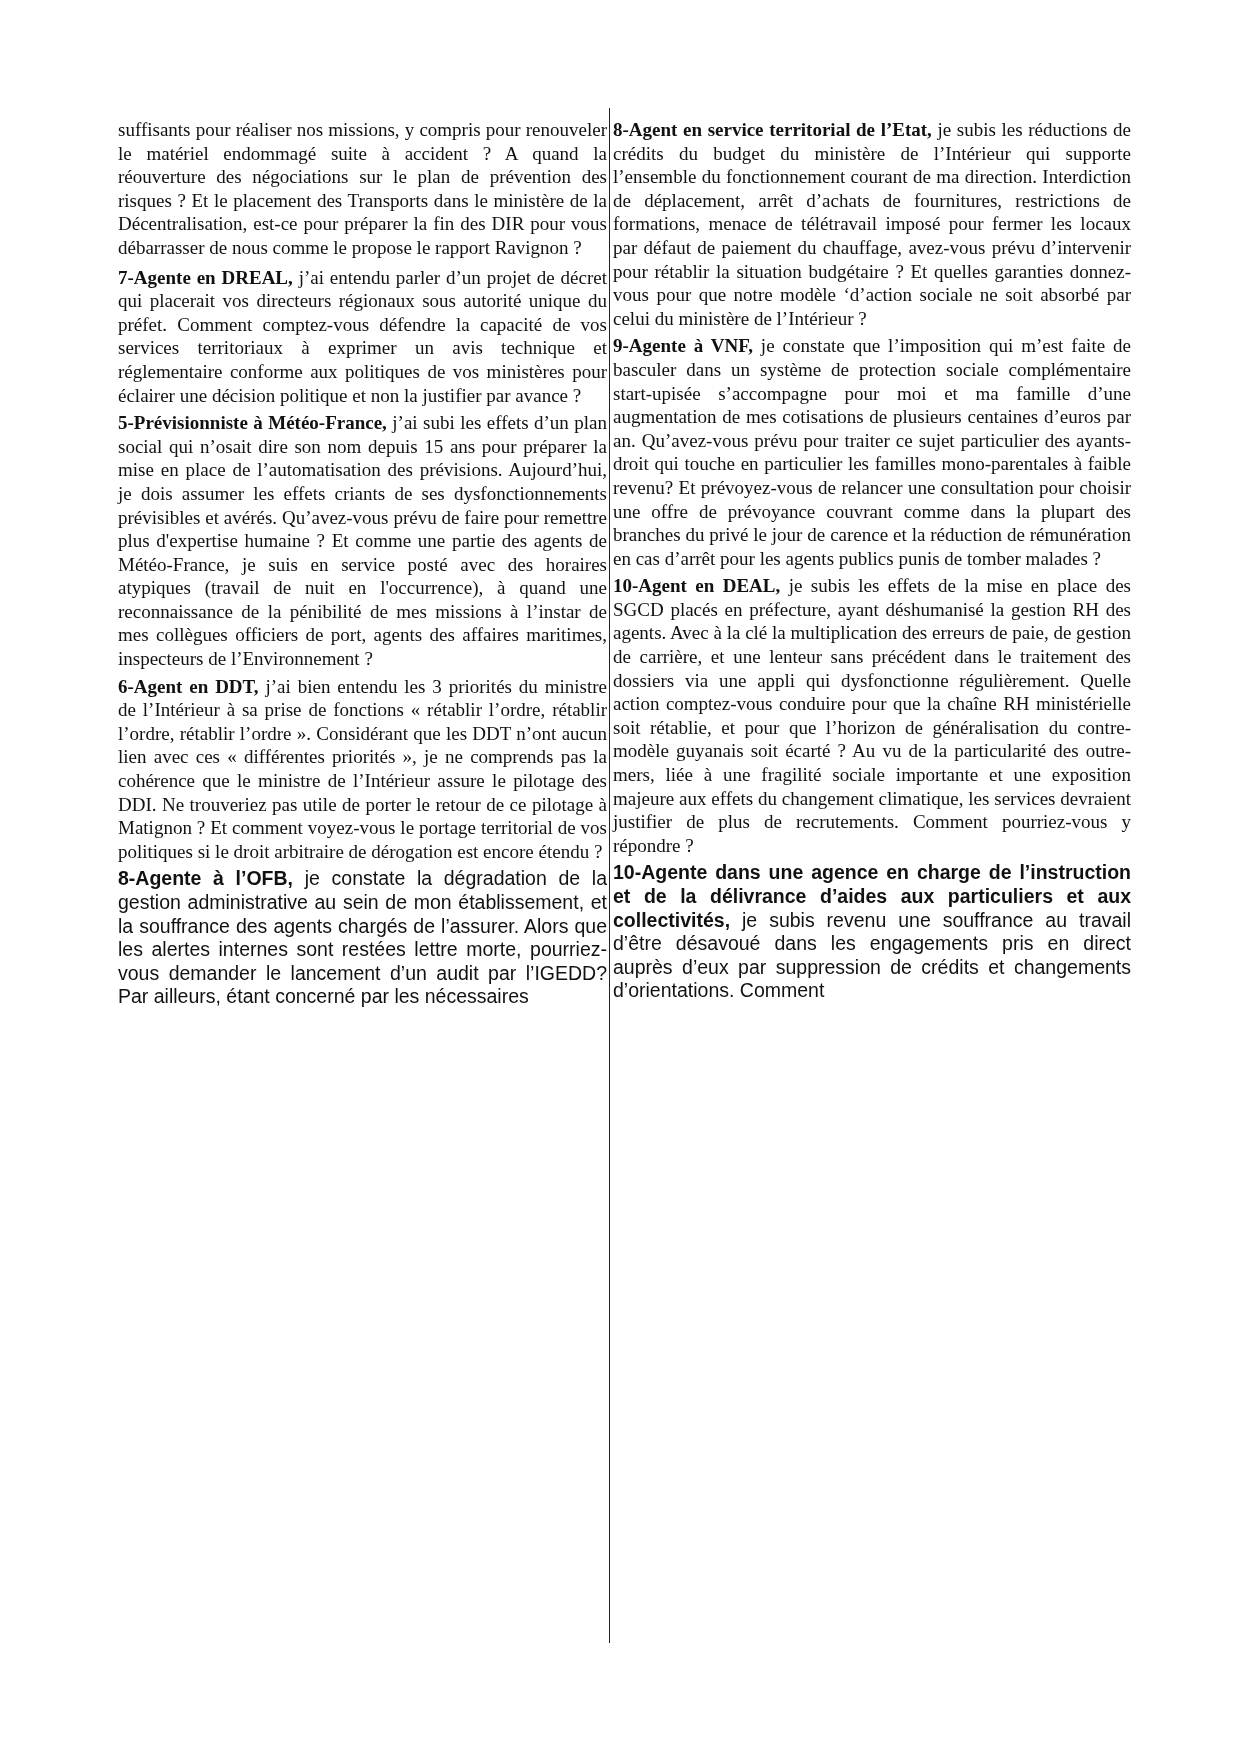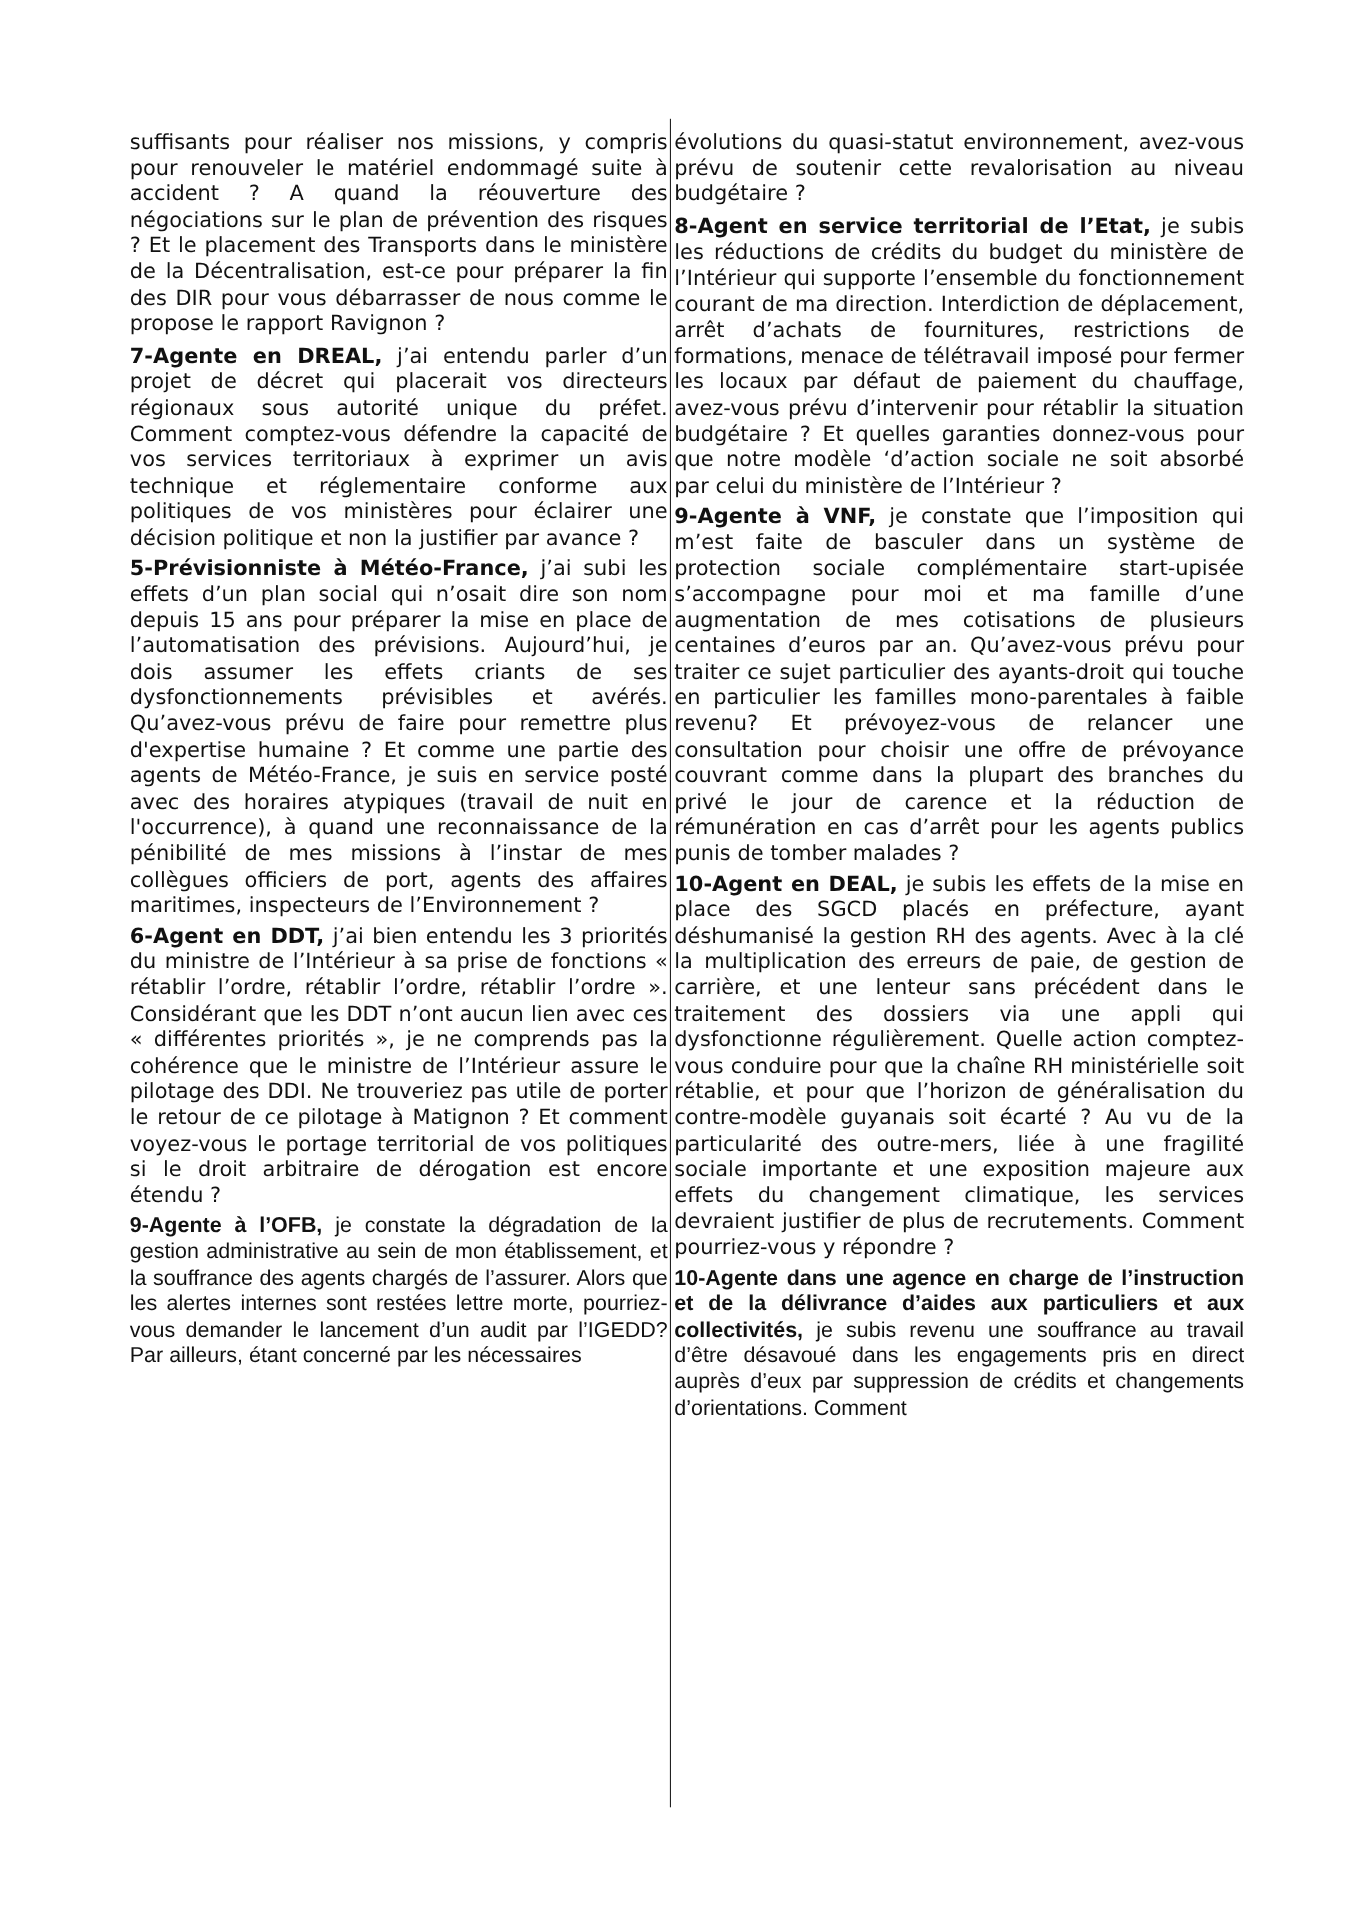--- a/index.html
+++ b/index.html
@@ -2,39 +2,38 @@
 <html><head>
 <meta charset="utf-8">
 <style>
   html, body { margin:0; padding:0; background:#ffffff; }
   body { width:1240px; height:1754px; position:relative; overflow:hidden; color:#111; }
   .page { position:absolute; left:0; top:0; width:1240px; height:1754px; background:#fff; }
   .col { position:absolute; top:118px; font-family:"DejaVu Sans", sans-serif; font-size:19px; line-height:23.6px; }
   .col.left { left:118px; width:489px; }
   .col.right { left:613px; width:518px; }
   .divider { position:absolute; left:609px; top:108px; width:1px; height:1535px; background:#222; }
-  p { margin:0 0 4px 0; text-align:justify; text-align-last:left; }
+  p { margin:0 0 4px 0; text-align:justify; text-align-last:left;font-family:Liberation Serif, serif; }
   p b { font-weight:bold; }
   .cont { margin-bottom:6px; }
   .narrow { font-family:"Liberation Sans", sans-serif; font-size:19.5px; line-height:23.6px; }
 </style>
 </head>
 <body>
 
 <div class="page">
   <div class="col left">
     <p class="cont"><span>suffisants pour réaliser nos missions, y compris pour renouveler le matériel endommagé suite à accident ? A quand la réouverture des négociations sur le plan de prévention des risques ? Et le placement des Transports dans le ministère de la Décentralisation, est-ce pour préparer la fin des DIR pour vous débarrasser de nous comme le propose le rapport Ravignon ?</span></p>
     <p><b>7-Agente en DREAL,</b><span> j’ai entendu parler d’un projet de décret qui placerait vos directeurs régionaux sous autorité unique du préfet. Comment comptez-vous défendre la capacité de vos services territoriaux à exprimer un avis technique et réglementaire conforme aux politiques de vos ministères pour éclairer une décision politique et non la justifier par avance ?</span></p>
     <p><b>5-Prévisionniste à Météo-France,</b><span> j’ai subi les effets d’un plan social qui n’osait dire son nom depuis 15 ans pour préparer la mise en place de l’automatisation des prévisions. Aujourd’hui, je dois assumer les effets criants de ses dysfonctionnements prévisibles et avérés. Qu’avez-vous prévu de faire pour remettre plus d'expertise humaine ? Et comme une partie des agents de Météo-France, je suis en service posté avec des horaires atypiques (travail de nuit en l'occurrence), à quand une reconnaissance de la pénibilité de mes missions à l’instar de mes collègues officiers de port, agents des affaires maritimes, inspecteurs de l’Environnement ?</span></p>
     <p><b>6-Agent en DDT,</b><span> j’ai bien entendu les 3 priorités du ministre de l’Intérieur à sa prise de fonctions « rétablir l’ordre, rétablir l’ordre, rétablir l’ordre ». Considérant que les DDT n’ont aucun lien avec ces « différentes priorités », je ne comprends pas la cohérence que le ministre de l’Intérieur assure le pilotage des DDI. Ne trouveriez pas utile de porter le retour de ce pilotage à Matignon ? Et comment voyez-vous le portage territorial de vos politiques si le droit arbitraire de dérogation est encore étendu ?</span></p>
-    <p class="narrow"><b>9-Agente à l’OFB,</b><span> je constate la dégradation de la gestion administrative au sein de mon établissement, et la souffrance des agents chargés de l’assurer. Alors que les alertes internes sont restées lettre morte, pourriez-vous demander le lancement d’un audit par l’IGEDD? Par ailleurs, étant concerné par les nécessaires</span></p>
+    <p class="narrow"><b>8-Agente à l’OFB,</b><span> je constate la dégradation de la gestion administrative au sein de mon établissement, et la souffrance des agents chargés de l’assurer. Alors que les alertes internes sont restées lettre morte, pourriez-vous demander le lancement d’un audit par l’IGEDD? Par ailleurs, étant concerné par les nécessaires</span></p>
   </div>
 
   <div class="divider"></div>
 
   <div class="col right">
-    <p class="cont"><span>évolutions du quasi-statut environnement, avez-vous prévu de soutenir cette revalorisation au niveau budgétaire ?</span></p>
     <p><b>8-Agent en service territorial de l’Etat,</b><span> je subis les réductions de crédits du budget du ministère de l’Intérieur qui supporte l’ensemble du fonctionnement courant de ma direction. Interdiction de déplacement, arrêt d’achats de fournitures, restrictions de formations, menace de télétravail imposé pour fermer les locaux par défaut de paiement du chauffage, avez-vous prévu d’intervenir pour rétablir la situation budgétaire ? Et quelles garanties donnez-vous pour que notre modèle ‘d’action sociale ne soit absorbé par celui du ministère de l’Intérieur ?</span></p>
     <p><b>9-Agente à VNF,</b><span> je constate que l’imposition qui m’est faite de basculer dans un système de protection sociale complémentaire start-upisée s’accompagne pour moi et ma famille d’une augmentation de mes cotisations de plusieurs centaines d’euros par an. Qu’avez-vous prévu pour traiter ce sujet particulier des ayants-droit qui touche en particulier les familles mono-parentales à faible revenu? Et prévoyez-vous de relancer une consultation pour choisir une offre de prévoyance couvrant comme dans la plupart des branches du privé le jour de carence et la réduction de rémunération en cas d’arrêt pour les agents publics punis de tomber malades ?</span></p>
     <p><b>10-Agent en DEAL,</b><span>  je subis les effets de la mise en place des SGCD placés en préfecture, ayant déshumanisé la gestion RH des agents. Avec à la clé la multiplication des erreurs de paie, de gestion de carrière, et une lenteur sans précédent dans le traitement des dossiers via une appli qui dysfonctionne régulièrement. Quelle action comptez-vous conduire pour que la chaîne RH ministérielle soit rétablie, et pour que l’horizon de généralisation du contre-modèle guyanais soit écarté ? Au vu de la particularité des outre-mers, liée à une fragilité sociale importante et une exposition majeure aux effets du changement climatique, les services devraient justifier de plus de recrutements. Comment pourriez-vous y répondre ?</span></p>
     <p class="narrow"><b>10-Agente dans une agence en charge de l’instruction et de la délivrance d’aides aux particuliers et aux collectivités,</b><span> je subis revenu une souffrance au travail d’être désavoué dans les engagements pris en direct auprès d’eux par suppression de crédits et changements d’orientations. Comment</span></p>
   </div>
 </div>
 
 </body></html>

